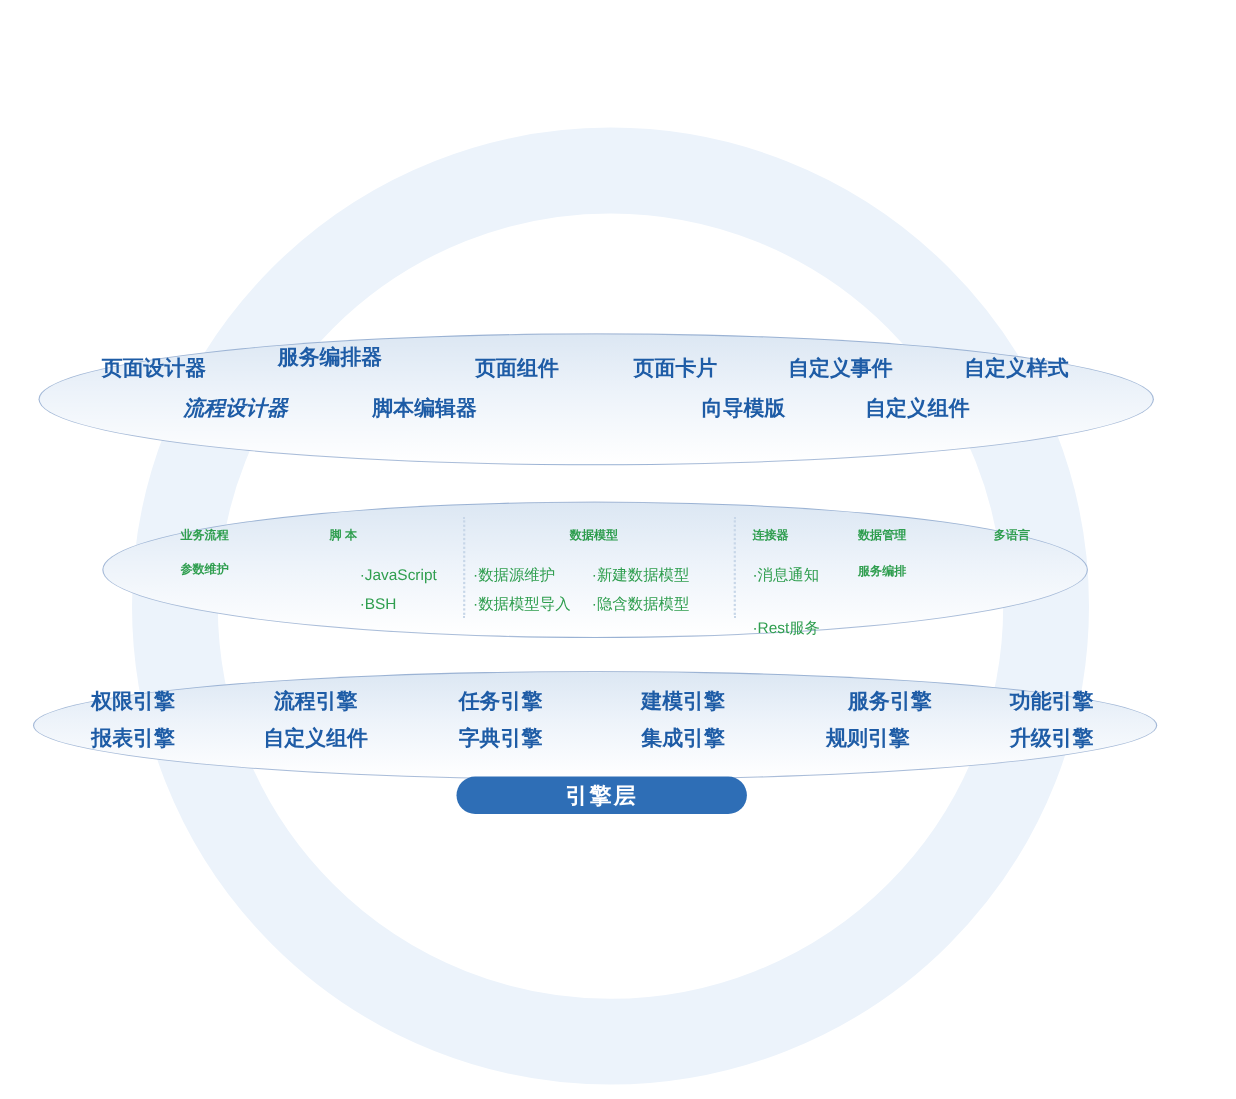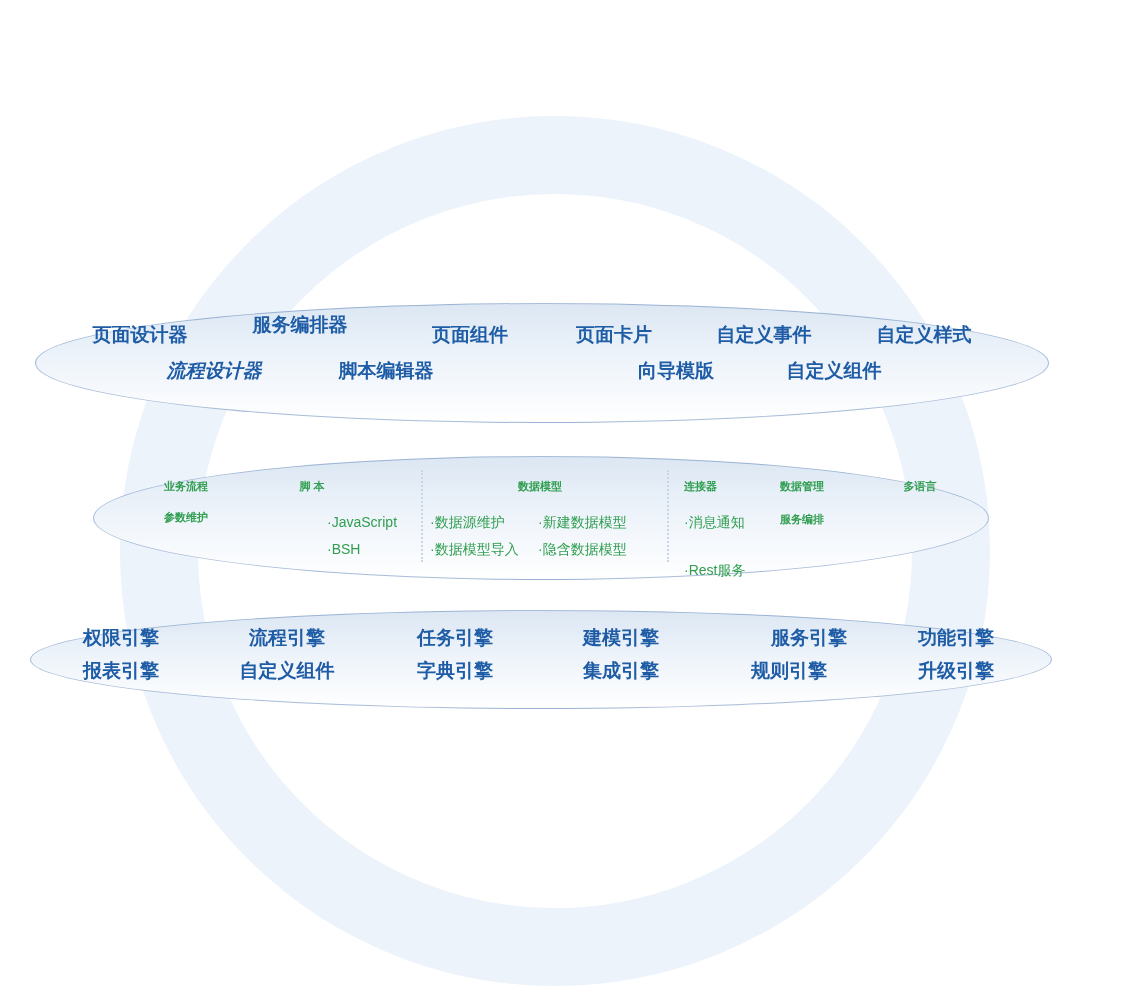--- a/index.html
+++ b/index.html
@@ -120,14 +120,17 @@
   <span class="item t-blue" style="left:789px;top:625px;margin-left:20px;">服务引擎</span>
   <span class="item t-blue" style="left:956px;top:625px;">功能引擎</span>
 
   <span class="item t-blue" style="left:121px;top:658px;">报表引擎</span>
   <span class="item t-blue" style="left:287px;top:658px;">自定义组件</span>
   <span class="item t-blue" style="left:455px;top:658px;">字典引擎</span>
   <span class="item t-blue" style="left:621px;top:658px;">集成引擎</span>
   <span class="item t-blue" style="left:789px;top:658px;">规则引擎</span>
   <span class="item t-blue" style="left:956px;top:658px;">升级引擎</span>
 
+  <div class="pill pill-blue" style="top:706px;">
+    <span>引擎层</span>
+  </div>
 
 </div>
 
 </body></html>

